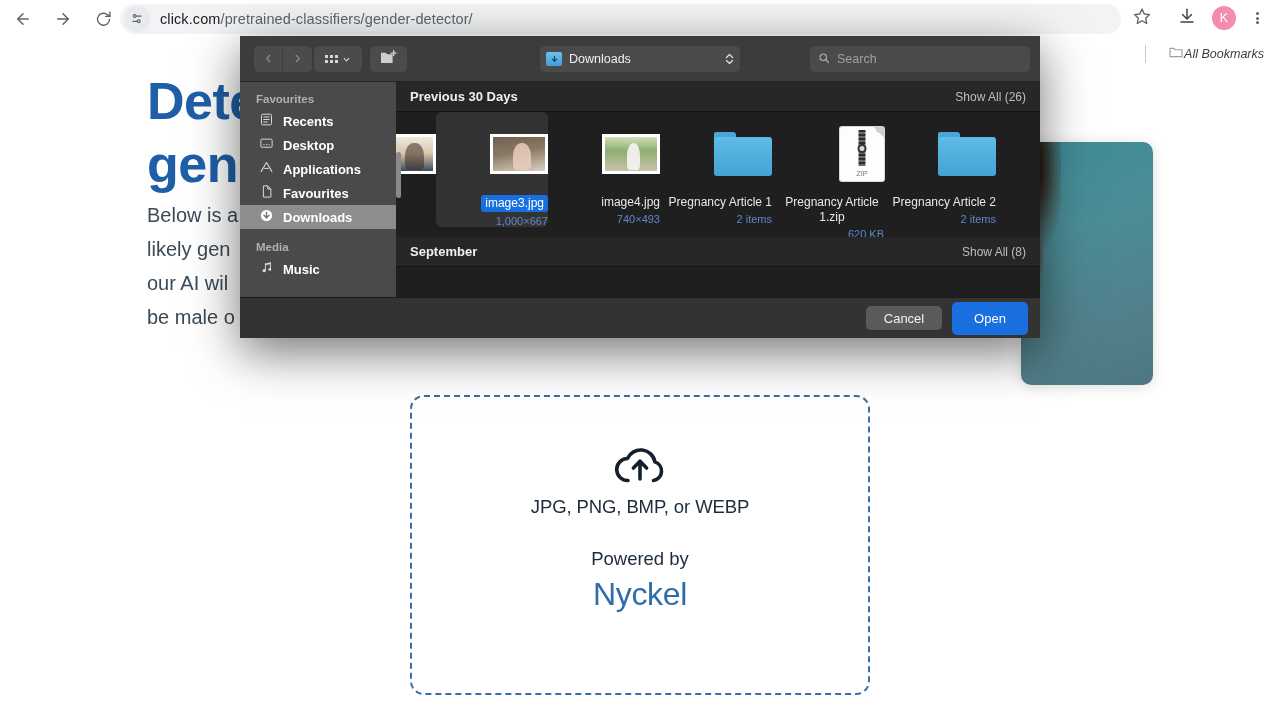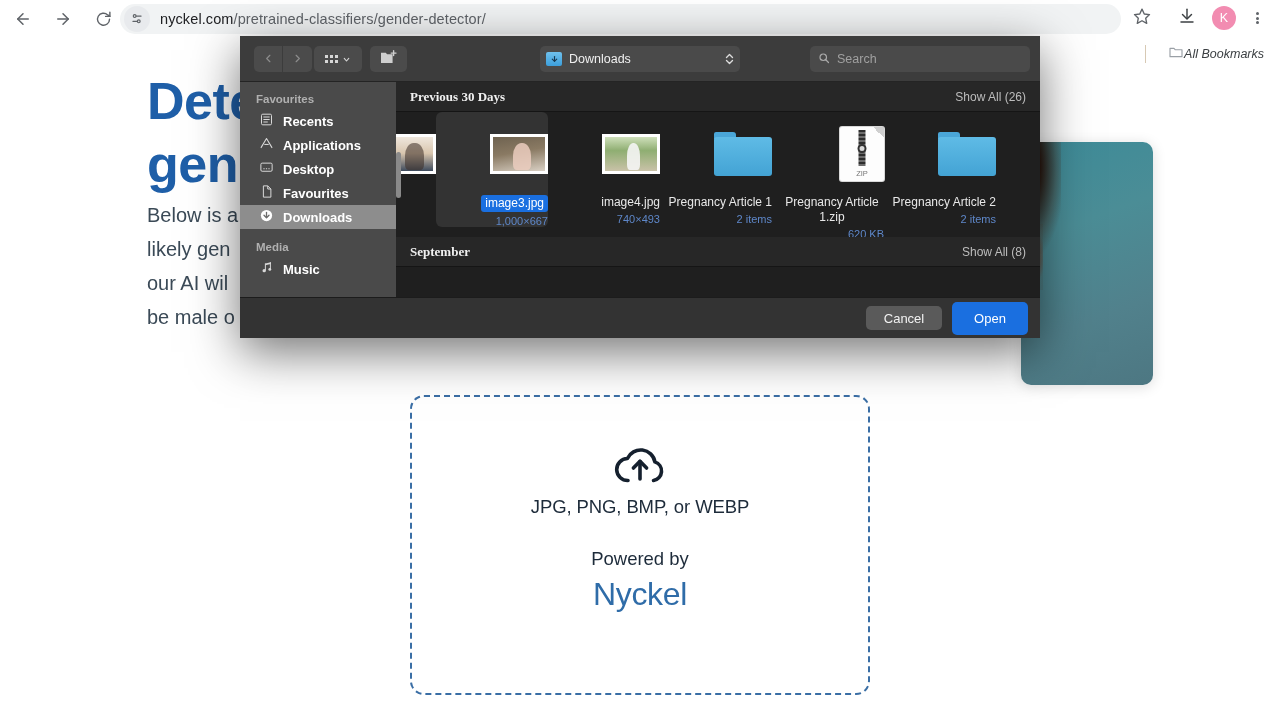--- a/index.html
+++ b/index.html
@@ -198,21 +198,21 @@
 
   .fd-content {
     position: absolute; left: 156px; top: 46px; width: 644px; height: 253px;
     background: #1f1f1f; overflow: hidden;
   }
   .fd-section-head {
     height: 30px; background: #272727; display: flex; align-items: center;
     justify-content: space-between; padding: 0 14px;
     border-bottom: 1px solid #151515;
   }
-  .fd-section-title { font-size: 13px; font-weight: bold; color: #f0f0f0; font-family: Liberation Serif, serif; }
+  .fd-section-title { font-size: 13px; font-weight: bold; color: #f0f0f0; }
   .fd-showall { font-size: 12px; color: #bdbdbd; cursor: pointer; }
 
   .fd-row {
     position: relative; height: 125px; display: flex; align-items: flex-start;
     padding-left: 0px; overflow: hidden;
   }
   .fd-item {
     width: 112px; flex: 0 0 112px; padding-top: 10px;
     display: flex; flex-direction: column; align-items: flex-end; cursor: pointer;
     border-radius: 6px;
@@ -332,21 +332,21 @@
 
     <div class="omnibox">
       <div class="omni-icon">
         <svg width="14" height="14" viewBox="0 0 24 24" fill="none" stroke="#5f6368" stroke-width="2" stroke-linecap="round">
             <circle cx="8" cy="7" r="2.4"></circle>
             <line x1="11" y1="7" x2="19" y2="7"></line>
             <circle cx="15" cy="16" r="2.4"></circle>
             <line x1="5" y1="16" x2="12" y2="16"></line>
           </svg>
       </div>
-      <div class="omni-url"><span>nyckel.com</span><span class="dim">/pretrained-classifiers/gender-detector/</span></div>
+      <div class="omni-url"><span>click.com</span><span class="dim">/pretrained-classifiers/gender-detector/</span></div>
     </div>
 
     <div class="star-btn">
       <span>
         <svg width="18" height="18" viewBox="0 0 24 24" fill="none" stroke="#5f6368" stroke-width="1.8" stroke-linejoin="round">
             <polygon points="12 2.8 15 9.3 22 10.1 16.9 14.9 18.3 21.8 12 18.3 5.7 21.8 7.1 14.9 2 10.1 9 9.3"></polygon>
           </svg>
       </span>
     </div>
     <div class="dl-btn">
@@ -490,38 +490,38 @@
               <line x1="7" y1="8" x2="17" y2="8"></line>
               <line x1="7" y1="12" x2="17" y2="12"></line>
               <line x1="7" y1="16" x2="14" y2="16"></line>
             </svg>
         </span>
         <span class="fd-sb-label">Recents</span>
       </div>
 
       <div class="fd-sb-item">
         <span>
-          <svg width="15" height="15" viewBox="0 0 24 24" fill="none" stroke="#d8d8d8" stroke-width="1.7" stroke-linejoin="round">
-              <path d="M3 19 12 4l9 15"></path>
-              <line x1="8.5" y1="13.5" x2="15.5" y2="13.5"></line>
-            </svg>
-        </span>
-        <span class="fd-sb-label">Applications</span>
-      </div>
-
-      <div class="fd-sb-item">
-        <span>
           <svg width="15" height="15" viewBox="0 0 24 24" fill="none" stroke="#d8d8d8" stroke-width="1.6">
               <rect x="3" y="5" width="18" height="13" rx="2"></rect>
               <line x1="7" y1="14" x2="9" y2="14"></line>
               <line x1="11" y1="14" x2="13" y2="14"></line>
               <line x1="15" y1="14" x2="17" y2="14"></line>
             </svg>
         </span>
         <span class="fd-sb-label">Desktop</span>
+      </div>
+
+      <div class="fd-sb-item">
+        <span>
+          <svg width="15" height="15" viewBox="0 0 24 24" fill="none" stroke="#d8d8d8" stroke-width="1.7" stroke-linejoin="round">
+              <path d="M3 19 12 4l9 15"></path>
+              <line x1="8.5" y1="13.5" x2="15.5" y2="13.5"></line>
+            </svg>
+        </span>
+        <span class="fd-sb-label">Applications</span>
       </div>
 
       <div class="fd-sb-item">
         <span>
           <svg width="15" height="15" viewBox="0 0 24 24" fill="none" stroke="#d8d8d8" stroke-width="1.6" stroke-linejoin="round">
               <path d="M7 3h7l5 5v13H7z"></path>
               <polyline points="14 3 14 8 19 8"></polyline>
             </svg>
         </span>
         <span class="fd-sb-label">Favourites</span>

